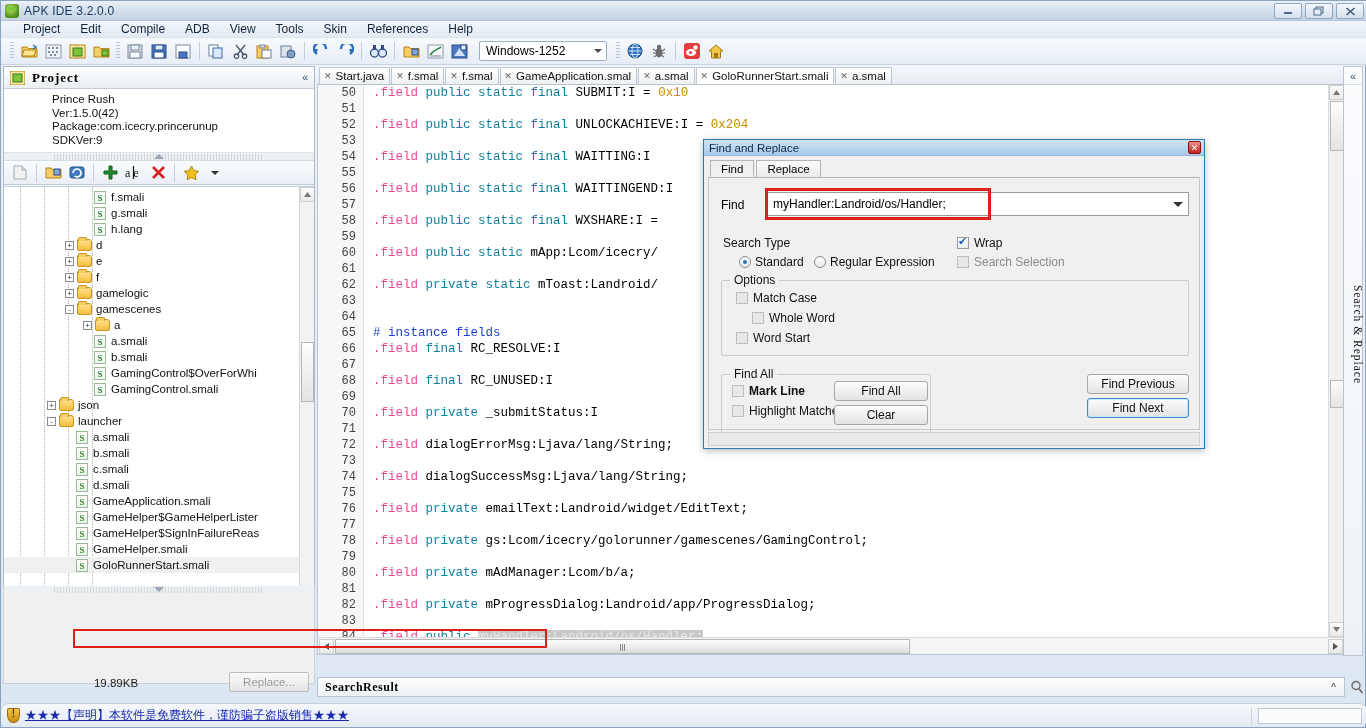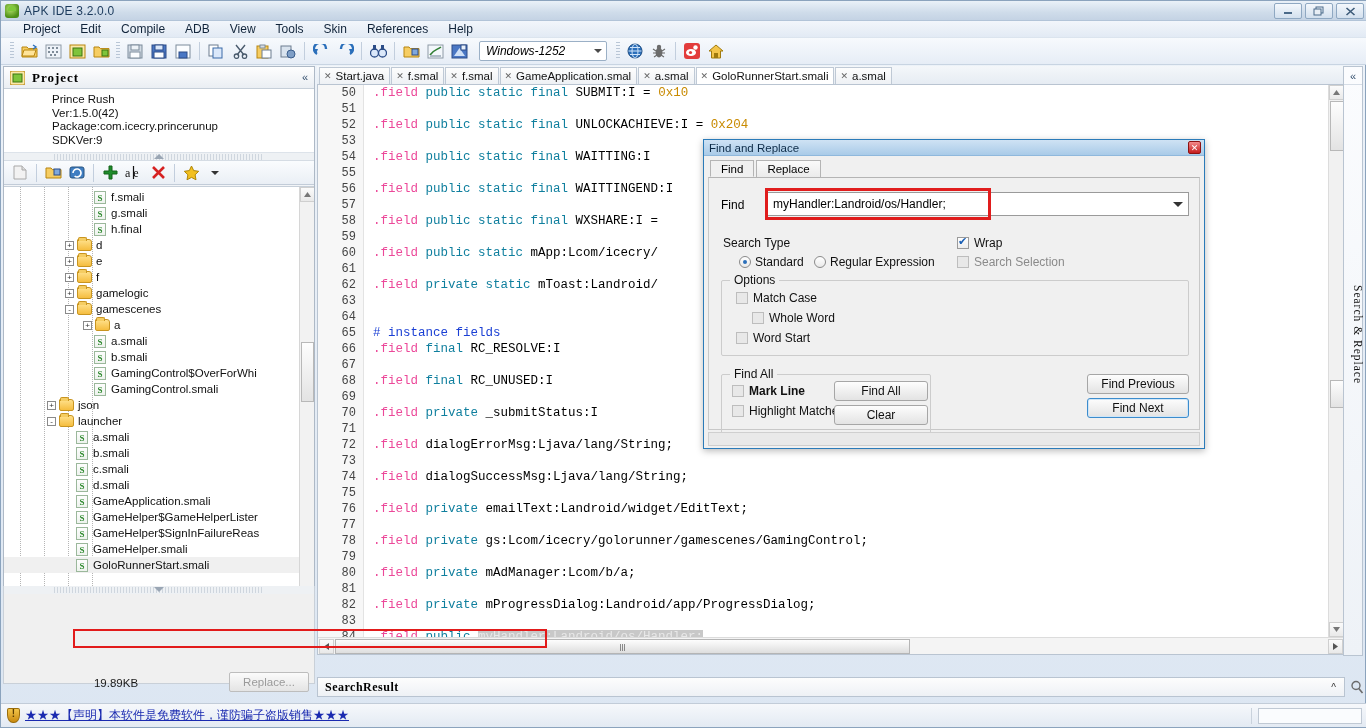--- a/index.html
+++ b/index.html
@@ -68,21 +68,20 @@
     width:22px; height:22px; margin:0 1px;
     display:flex; align-items:center; justify-content:center;
     border:1px solid transparent; border-radius:2px; position:relative;
   }
   .tsep { width:1px; height:18px; background:#c2cedd; margin:0 4px; }
   .combo {
     width:128px; height:20px; margin-left:8px; margin-right:6px;
     background:#fff; border:1px solid #9bb0c6; border-radius:2px;
     display:flex; align-items:center; padding-left:6px; font-size:12px;
     position:relative;
-    font-style:italic;
   }
   .combo .arrow {
     position:absolute; right:4px; top:50%; transform:translateY(-50%);
     border-left:4px solid transparent; border-right:4px solid transparent;
     border-top:4px solid #4a4a4a;
   }
 
   
   .leftpane {
     position:absolute; left:2px; top:65px; width:312px; height:590px;
@@ -390,20 +389,21 @@
     position:absolute; left:1348px; top:676px; width:16px; height:20px;
     display:flex; align-items:center; justify-content:center;
   }
 
   
   .statusbar {
     position:absolute; left:0; bottom:0; width:1366px; height:24px;
     background:linear-gradient(#f6f8fb,#e3eaf3);
     border-top:1px solid #c2ccd8; display:flex; align-items:center;
     padding-left:6px;
+    border-radius:8px;
   }
   .sb-shield {
     width:13px;height:15px;margin-right:5px;flex:none;
     background:linear-gradient(#f3c54a,#c98a10);
     border:1px solid #9a6d0b;
     border-radius:2px 2px 6px 6px/2px 2px 8px 8px;
     position:relative;
   }
   .sb-shield:after{
     content:"!"; position:absolute; left:0; right:0; top:-1px;
@@ -726,21 +726,21 @@
             <span>f.smali</span>
           </div>
           <div class="node">
             <span class="spacer" style="width: 90px;"></span>
             <span class="sfile">S</span>
             <span>g.smali</span>
           </div>
           <div class="node">
             <span class="spacer" style="width: 90px;"></span>
             <span class="sfile">S</span>
-            <span>h.final</span>
+            <span>h.lang</span>
           </div>
           <div class="node">
             <span class="spacer" style="width: 61px;"></span>
             <span class="expander">+</span>
             <span class="folder"></span>
             <span>d</span>
           </div>
           <div class="node">
             <span class="spacer" style="width: 61px;"></span>
             <span class="expander">+</span>

